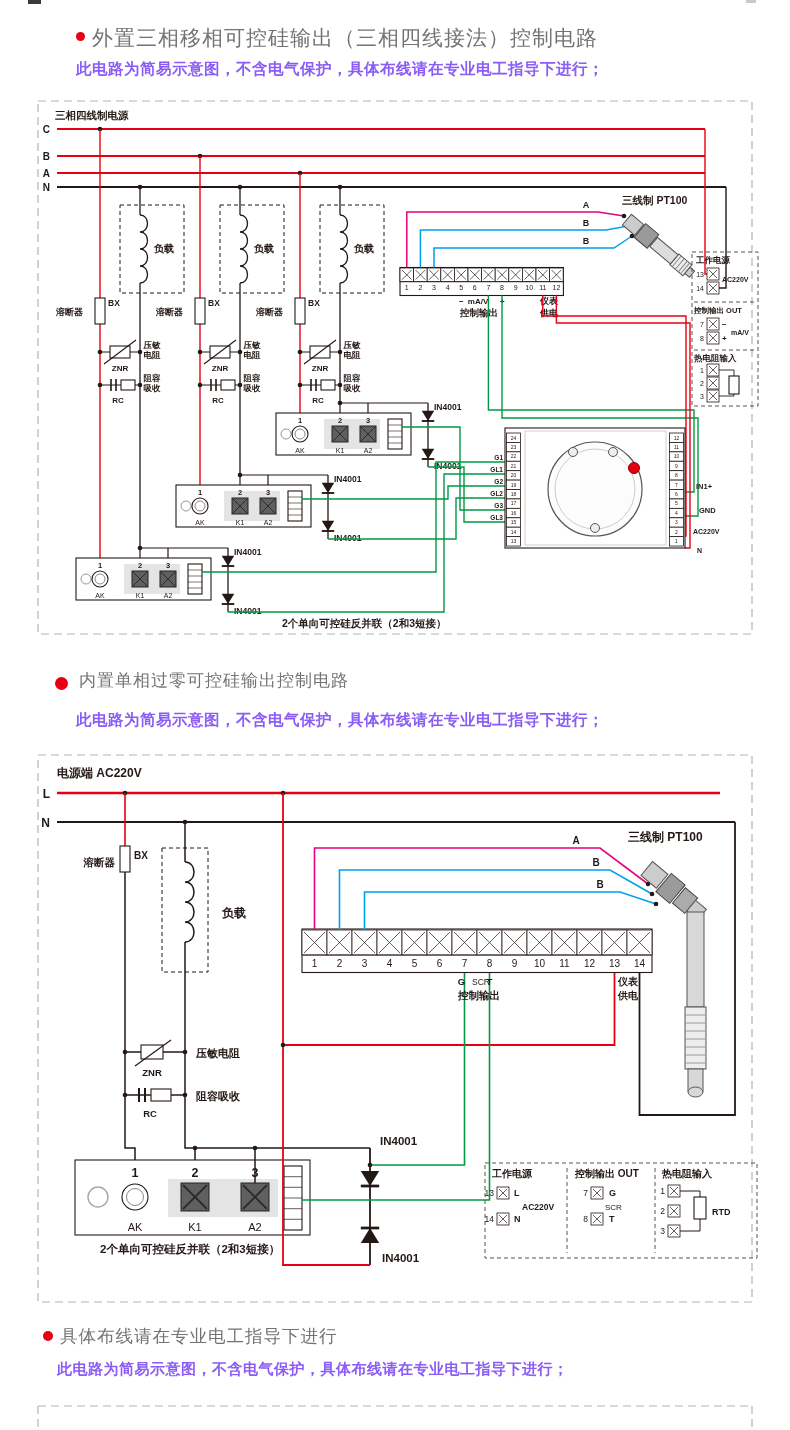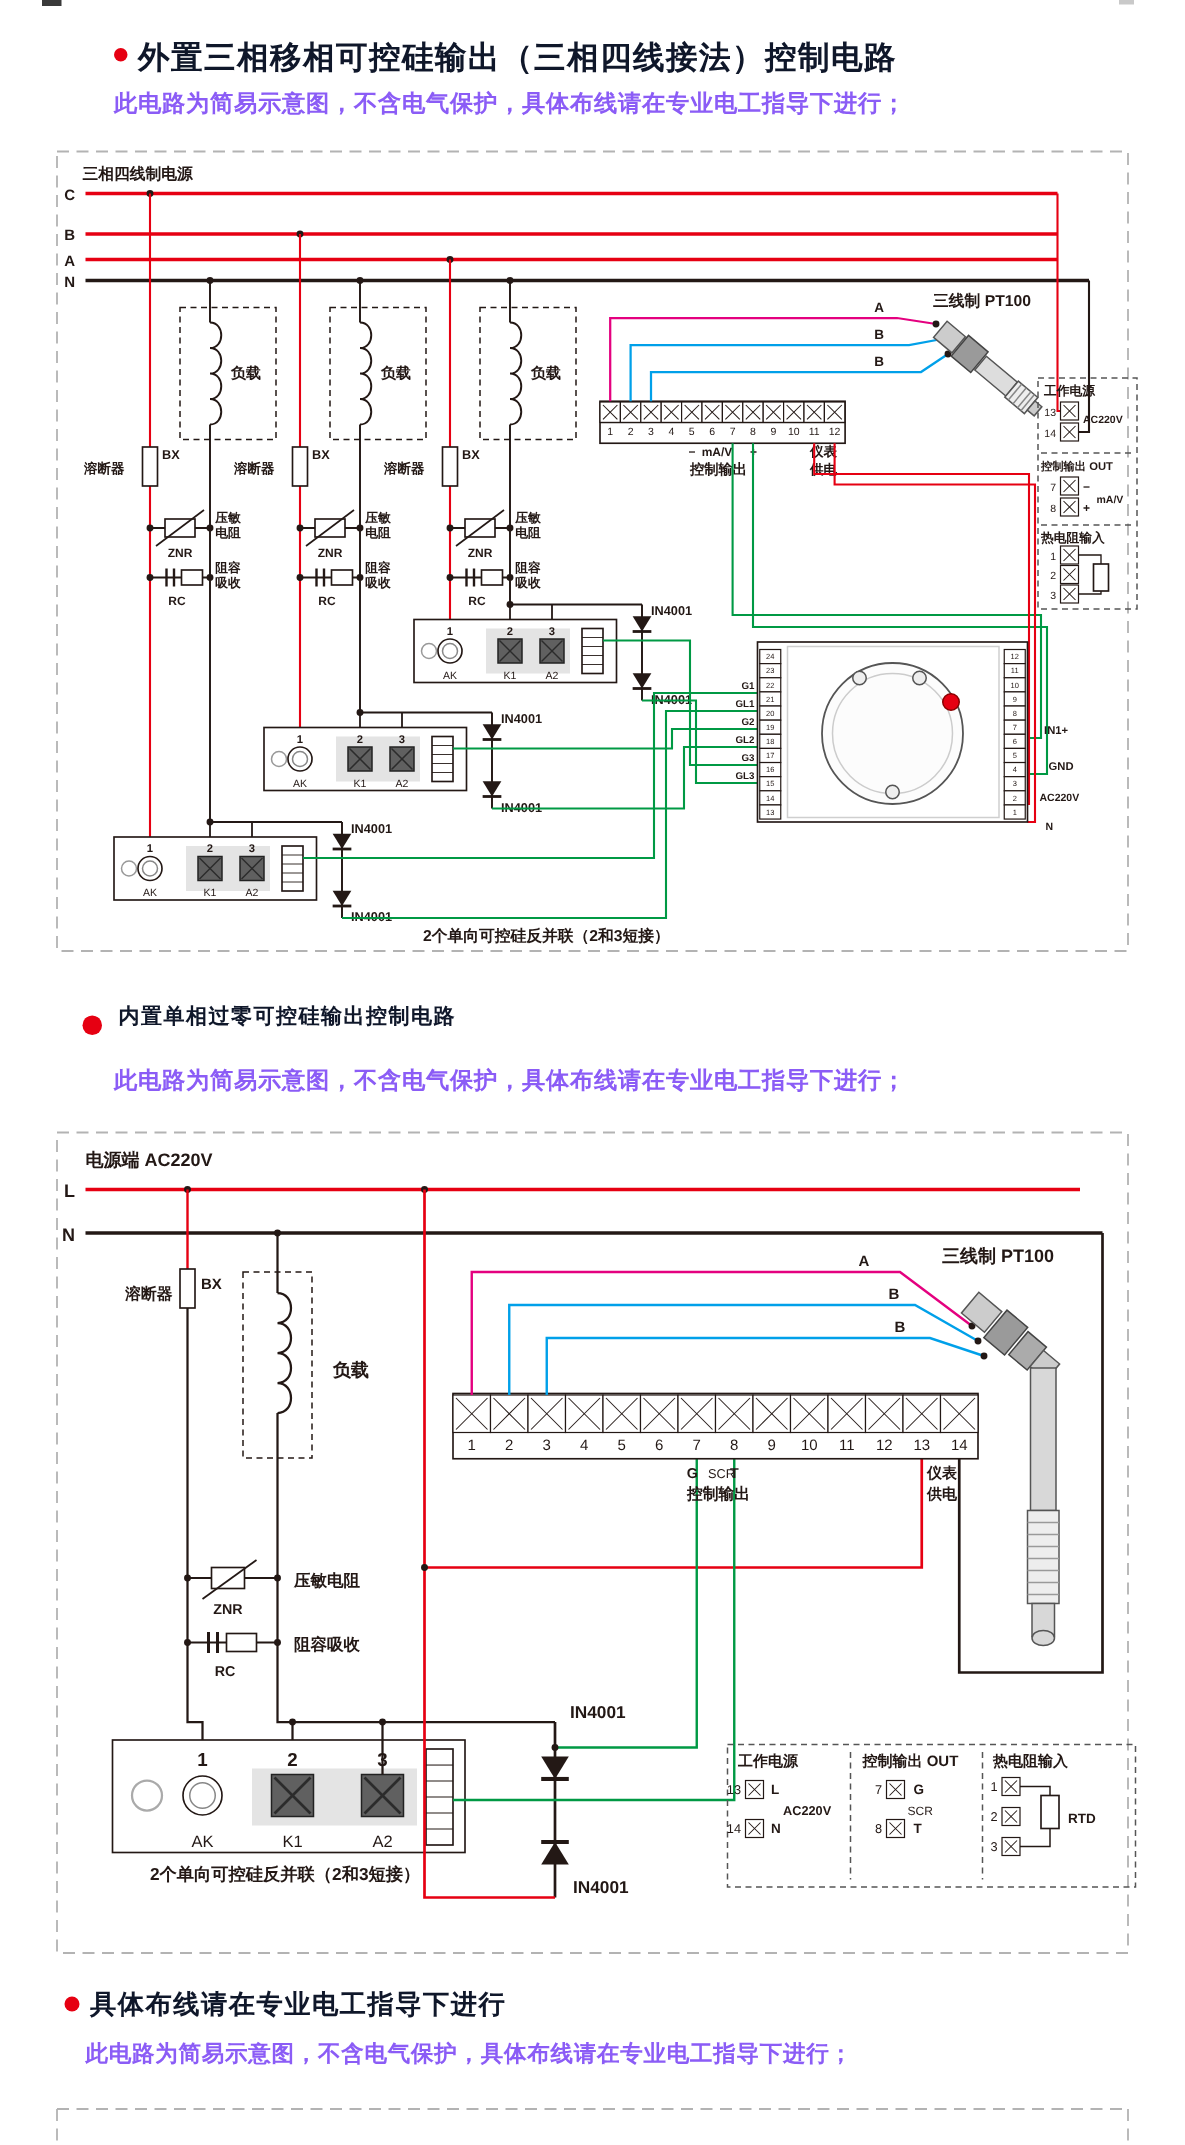--- a/index.html
+++ b/index.html
@@ -1,21 +1,21 @@
 <!DOCTYPE html>
 <html><head>
 <meta charset="utf-8">
 <style>
 *{margin:0;padding:0;box-sizing:border-box}
 html,body{background:#fff}
 body{width:790px;height:1430px;position:relative;overflow:hidden;
      font-family:"Liberation Sans","DejaVu Sans",sans-serif;color:#231815}
 .abs{position:absolute}
 .bullet{position:absolute;background:#e60012;border-radius:50%}
-.title{position:absolute;font-weight:bold;color:#0f172a;letter-spacing:1px;white-space:nowrap}
+.title{position:absolute;font-weight:normal;color:#737373;letter-spacing:1px;white-space:nowrap}
 .sub{position:absolute;font-weight:bold;color:#8b5cf6;letter-spacing:.5px;white-space:nowrap}
 svg{position:absolute;left:0;display:block}
 svg text{font-family:"Liberation Sans","DejaVu Sans",sans-serif;fill:#231815}
 .frame{fill:none;stroke:#b3b3b3;stroke-width:1.2;stroke-dasharray:8 5}
 .blk{stroke:#231815;fill:none}
 .red{stroke:#e60012;fill:none}
 .grn{stroke:#009944;fill:none}
 .mag{stroke:#e4007f;fill:none}
 .blu{stroke:#00a0e9;fill:none}
 .comp{fill:#fff;stroke:#231815;stroke-width:1.1}
@@ -458,21 +458,21 @@
   <text x="704" y="399" font-size="7" text-anchor="end">3</text>
   <use href="#ts" x="707" y="390"></use>
   <path d="M719,370 H734 V376 M734,394 V396 H719" class="blk" stroke-width=".9"></path>
   <rect x="729" y="376" width="10" height="18" class="comp"></rect>
 </g>
 
 <text x="282" y="627" font-size="10.5" class="b">2个单向可控硅反并联（2和3短接）</text>
 </svg>
 
 <div class="bullet" style="left:55px;top:677px;width:13px;height:13px"></div>
-<div class="title" style="left:79px;top:669px;font-size:14px">内置单相过零可控硅输出控制电路</div>
+<div class="title" style="left:79px;top:669px;font-size:17px">内置单相过零可控硅输出控制电路</div>
 <div class="sub" style="left:76px;top:710px;font-size:15.5px">此电路为简易示意图，不含电气保护，具体布线请在专业电工指导下进行；</div>
 
 <svg width="790" height="560" viewBox="0 745 790 560" style="top:745px">
 <rect x="38" y="755" width="714" height="547" class="frame"></rect>
 <text x="57" y="777" font-size="12" class="b">电源端  AC220V</text>
 
 <g>
   <line x1="57" y1="793" x2="720" y2="793" class="red" stroke-width="2.4"></line>
   <line x1="57" y1="822" x2="735" y2="822" class="blk" stroke-width="2.2"></line>
   <text x="50" y="798" font-size="12" class="b" text-anchor="end">L</text>

